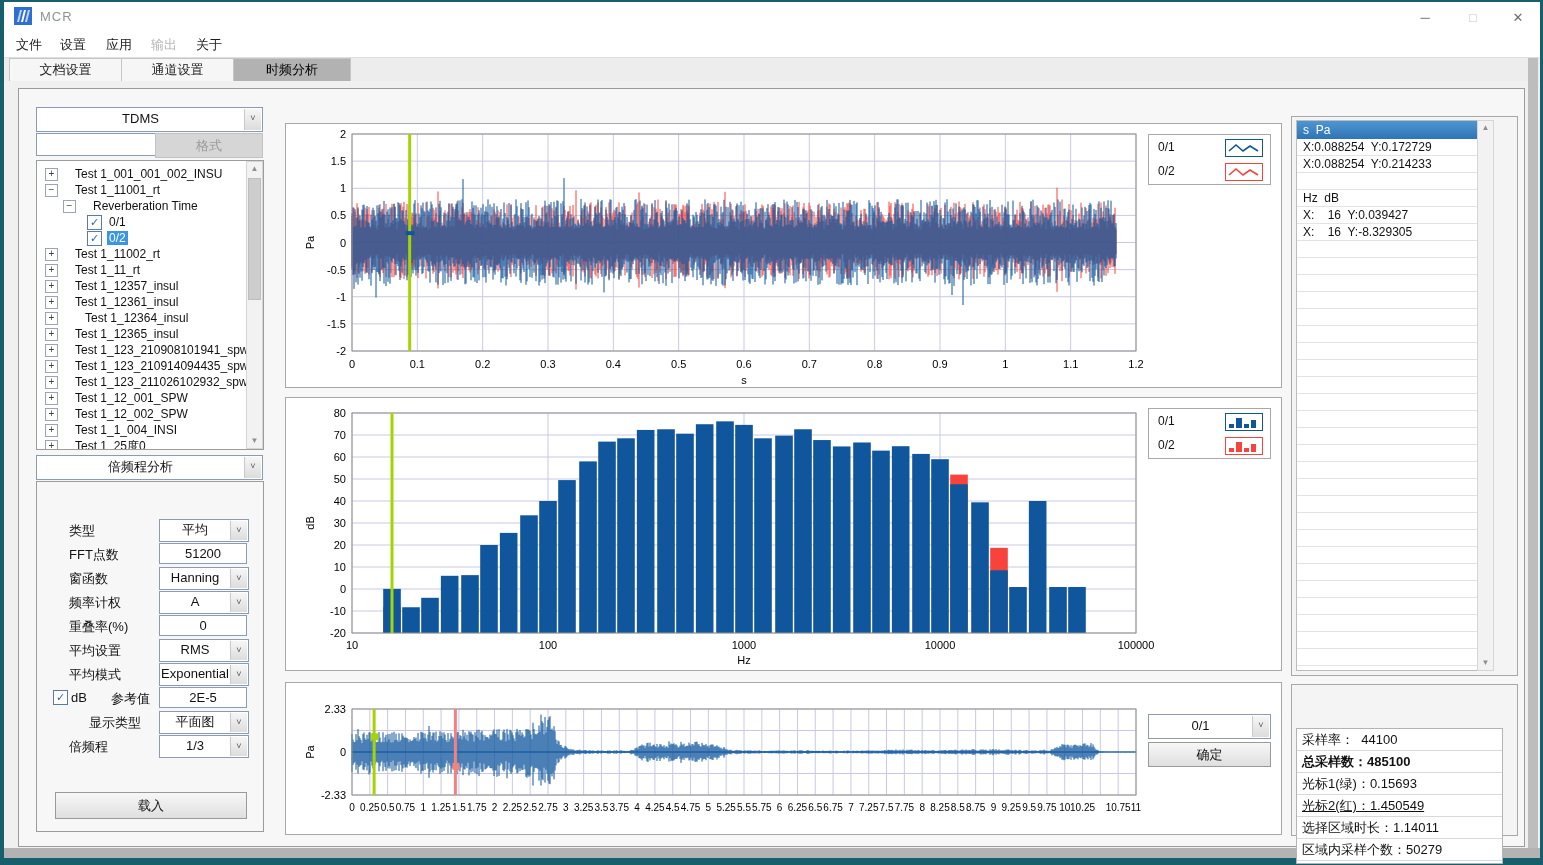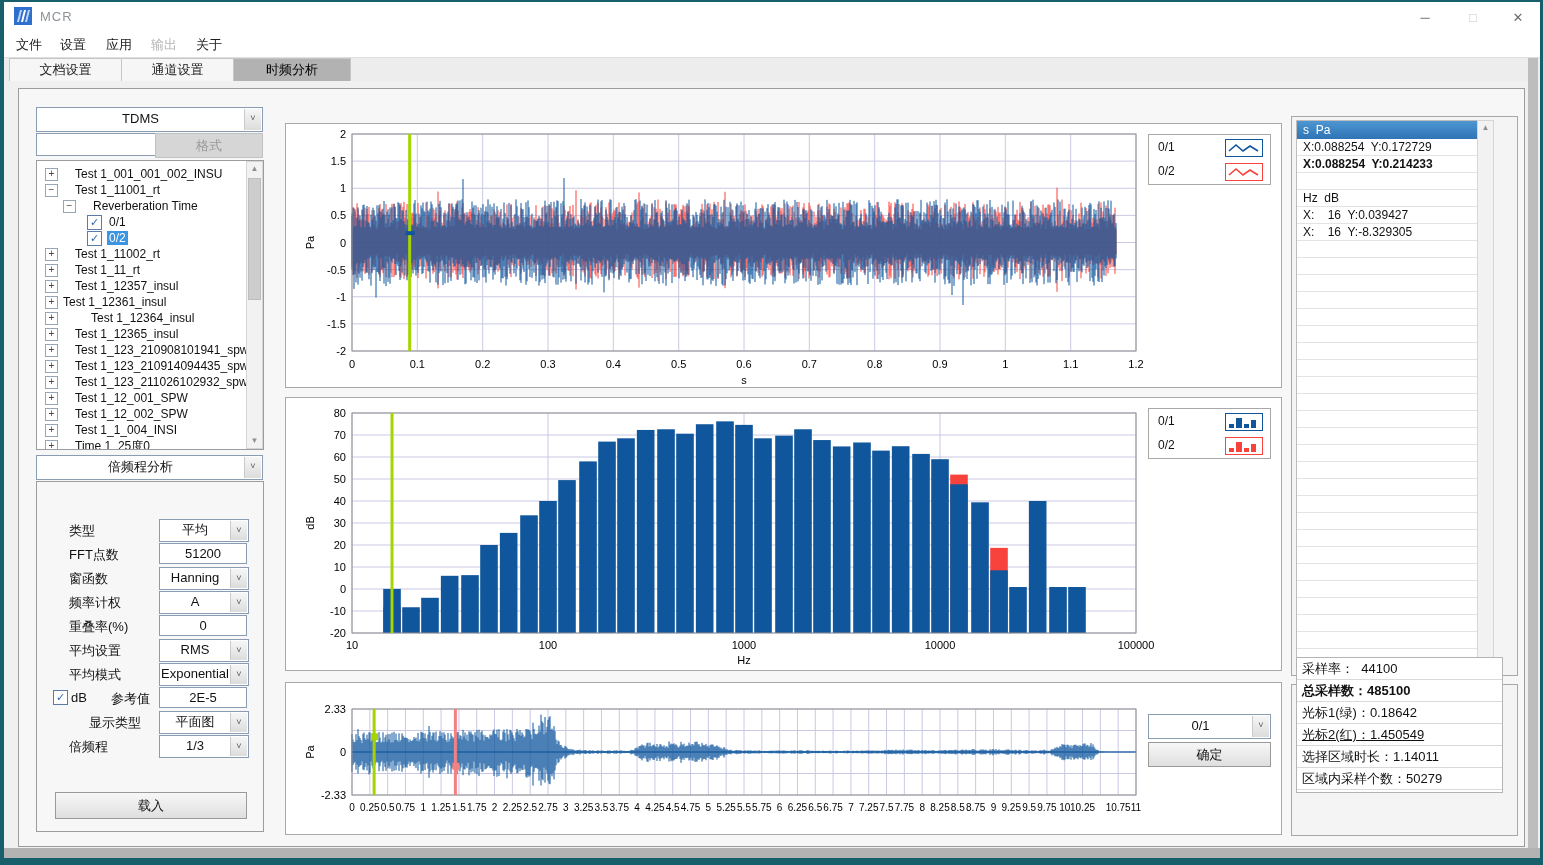--- a/index.html
+++ b/index.html
@@ -85,30 +85,30 @@
 
 <div class="abs treebox" style="left:36px;top:160px;width:226px;height:288px" id="tree">
     <div class="treerow" style="top: 5px;"><div class="expander" style="left: 8px;">+</div><div class="treelabel" style="left: 36px;">Test 1_001_001_002_INSU</div></div>
     <div class="treerow" style="top: 21px;"><div class="expander" style="left: 8px;">−</div><div class="treelabel" style="left: 36px; text-align: right;">Test 1_11001_rt</div></div>
     <div class="treerow" style="top: 37px;"><div class="expander" style="left: 26px;">−</div><div class="treelabel" style="left: 54px;">Reverberation Time</div></div>
     <div class="treerow" style="top: 53px;"><div class="cbx" style="left: 50px;">✓</div><div class="treelabel" style="left: 70px;">0/1</div></div>
     <div class="treerow" style="top: 69px;"><div class="cbx" style="left: 50px;">✓</div><div class="treelabel selected" style="left: 70px;">0/2</div></div>
     <div class="treerow" style="top: 85px;"><div class="expander" style="left: 8px;">+</div><div class="treelabel" style="left: 36px;">Test 1_11002_rt</div></div>
     <div class="treerow" style="top: 101px;"><div class="expander" style="left: 8px;">+</div><div class="treelabel" style="left: 36px;">Test 1_11_rt</div></div>
     <div class="treerow" style="top: 117px;"><div class="expander" style="left: 8px;">+</div><div class="treelabel" style="left: 36px;">Test 1_12357_insul</div></div>
-    <div class="treerow" style="top: 133px;"><div class="expander" style="left: 8px;">+</div><div class="treelabel" style="left: 24px;">Test 1_12361_insul</div></div>
-    <div class="treerow" style="top: 149px;"><div class="expander" style="left: 8px;">+</div><div class="treelabel" style="left: 52px;">Test 1_12364_insul</div></div>
+    <div class="treerow" style="top: 133px;"><div class="expander" style="left: 8px;">+</div><div class="treelabel" style="left: 36px;">Test 1_12361_insul</div></div>
+    <div class="treerow" style="top: 149px;"><div class="expander" style="left: 8px;">+</div><div class="treelabel" style="left: 46px;">Test 1_12364_insul</div></div>
     <div class="treerow" style="top: 165px;"><div class="expander" style="left: 8px;">+</div><div class="treelabel" style="left: 36px;">Test 1_12365_insul</div></div>
     <div class="treerow" style="top: 181px;"><div class="expander" style="left: 8px;">+</div><div class="treelabel" style="left: 36px;">Test 1_123_210908101941_spw</div></div>
     <div class="treerow" style="top: 197px;"><div class="expander" style="left: 8px;">+</div><div class="treelabel" style="left: 36px;">Test 1_123_210914094435_spw</div></div>
     <div class="treerow" style="top: 213px;"><div class="expander" style="left: 8px;">+</div><div class="treelabel" style="left: 36px;">Test 1_123_211026102932_spw</div></div>
     <div class="treerow" style="top: 229px;"><div class="expander" style="left: 8px;">+</div><div class="treelabel" style="left: 36px; text-align: right;">Test 1_12_001_SPW</div></div>
     <div class="treerow" style="top: 245px;"><div class="expander" style="left: 8px;">+</div><div class="treelabel" style="left: 36px;">Test 1_12_002_SPW</div></div>
     <div class="treerow" style="top: 261px;"><div class="expander" style="left: 8px;">+</div><div class="treelabel" style="left: 36px;">Test 1_1_004_INSI</div></div>
-    <div class="treerow" style="top: 277px;"><div class="expander" style="left: 8px;">+</div><div class="treelabel" style="left: 36px;">Time 1_25度0</div></div>
+    <div class="treerow" style="top: 277px;"><div class="expander" style="left: 8px;">+</div><div class="treelabel" style="left: 36px;">Test 1_25度0</div></div>
   </div>
 <div class="abs sbar" style="left:246px;top:161px;width:15px;height:286px">
   <div class="sarrow" style="top:0">▲</div>
   <div class="sarrow" style="bottom:0">▼</div>
   <div class="sthumb" style="top:16px;width:11px;height:120px"></div>
 </div>
 
 <div class="abs combo" style="left:36px;top:455px;width:225px;height:23px">
   <div class="val">倍频程分析</div>
   <div class="arrowbox">˅</div>
@@ -440,21 +440,21 @@
 <div class="abs combo" style="left:1148px;top:714px;width:121px;height:23px">
   <div class="val">0/1</div>
   <div class="arrowbox">˅</div>
 </div>
 <div class="abs btn" style="left:1148px;top:742px;width:121px;height:23px;line-height:23px">确定</div>
 
 <div class="abs" style="left:1291px;top:116px;width:225px;height:558px;background:#f4f4f4;border:1px solid #a8a8a8"></div>
 <div class="abs" style="left:1296px;top:120px;width:180px;height:549px;background:#fff;border:1px solid #bdbdbd;overflow:hidden" id="readout-list">
     <div class="listhead">s  Pa</div>
     <div class="listrow" style="top: 18px;">X:0.088254  Y:0.172729</div>
-    <div class="listrow" style="top: 35px; font-weight: bold;">X:0.088254  Y:0.214233</div>
+    <div class="listrow" style="top: 35px;">X:0.088254  Y:0.214233</div>
     <div class="listrow" style="top: 52px;"></div>
     <div class="listrow" style="top: 69px;">Hz  dB</div>
     <div class="listrow" style="top: 86px;">X:    16  Y:0.039427</div>
     <div class="listrow" style="top: 103px;">X:    16  Y:-8.329305</div>
     <div class="listrow" style="top: 120px;"></div>
     <div class="listrow" style="top: 137px;"></div>
     <div class="listrow" style="top: 154px;"></div>
     <div class="listrow" style="top: 171px;"></div>
     <div class="listrow" style="top: 188px;"></div>
     <div class="listrow" style="top: 205px;"></div>
@@ -477,24 +477,24 @@
     <div class="listrow" style="top: 494px;"></div>
     <div class="listrow" style="top: 511px;"></div>
     <div class="listrow" style="top: 528px;"></div>
   </div>
 <div class="abs sbar" style="left:1477px;top:120px;width:15px;height:549px">
   <div class="sarrow" style="top:0">▲</div>
   <div class="sarrow" style="bottom:0">▼</div>
 </div>
 
 <div class="abs" style="left:1291px;top:684px;width:225px;height:150px;background:#f4f4f4;border:1px solid #a8a8a8"></div>
-<div class="abs" style="left:1296px;top:657px;width:205px;height:134px;background:#fff;border:1px solid #b4b4b4;overflow:hidden" id="info-list">
+<div class="abs" style="left:1296px;top:728px;width:205px;height:134px;background:#fff;border:1px solid #b4b4b4;overflow:hidden" id="info-list">
     <div class="inforow" style="top: 0px;">采样率：  44100</div>
     <div class="inforow" style="top: 22px; font-weight: bold;">总采样数：485100</div>
-    <div class="inforow" style="top: 44px;">光标1(绿)：0.18642</div>
+    <div class="inforow" style="top: 44px;">光标1(绿)：0.15693</div>
     <div class="inforow" style="top: 66px; text-decoration: underline;">光标2(红)：1.450549</div>
     <div class="inforow" style="top: 88px;">选择区域时长：1.14011</div>
     <div class="inforow" style="top: 110px;">区域内采样个数：50279</div>
     <div class="inforow" style="top: 132px;"></div>
   </div>
 
 <div class="abs menuitem" style="left: 13px;">文件</div>
 <div class="abs menuitem" style="left: 57px;">设置</div>
 <div class="abs menuitem" style="left: 103px;">应用</div>
 <div class="abs menuitem disabled" style="left: 148px;">输出</div>

